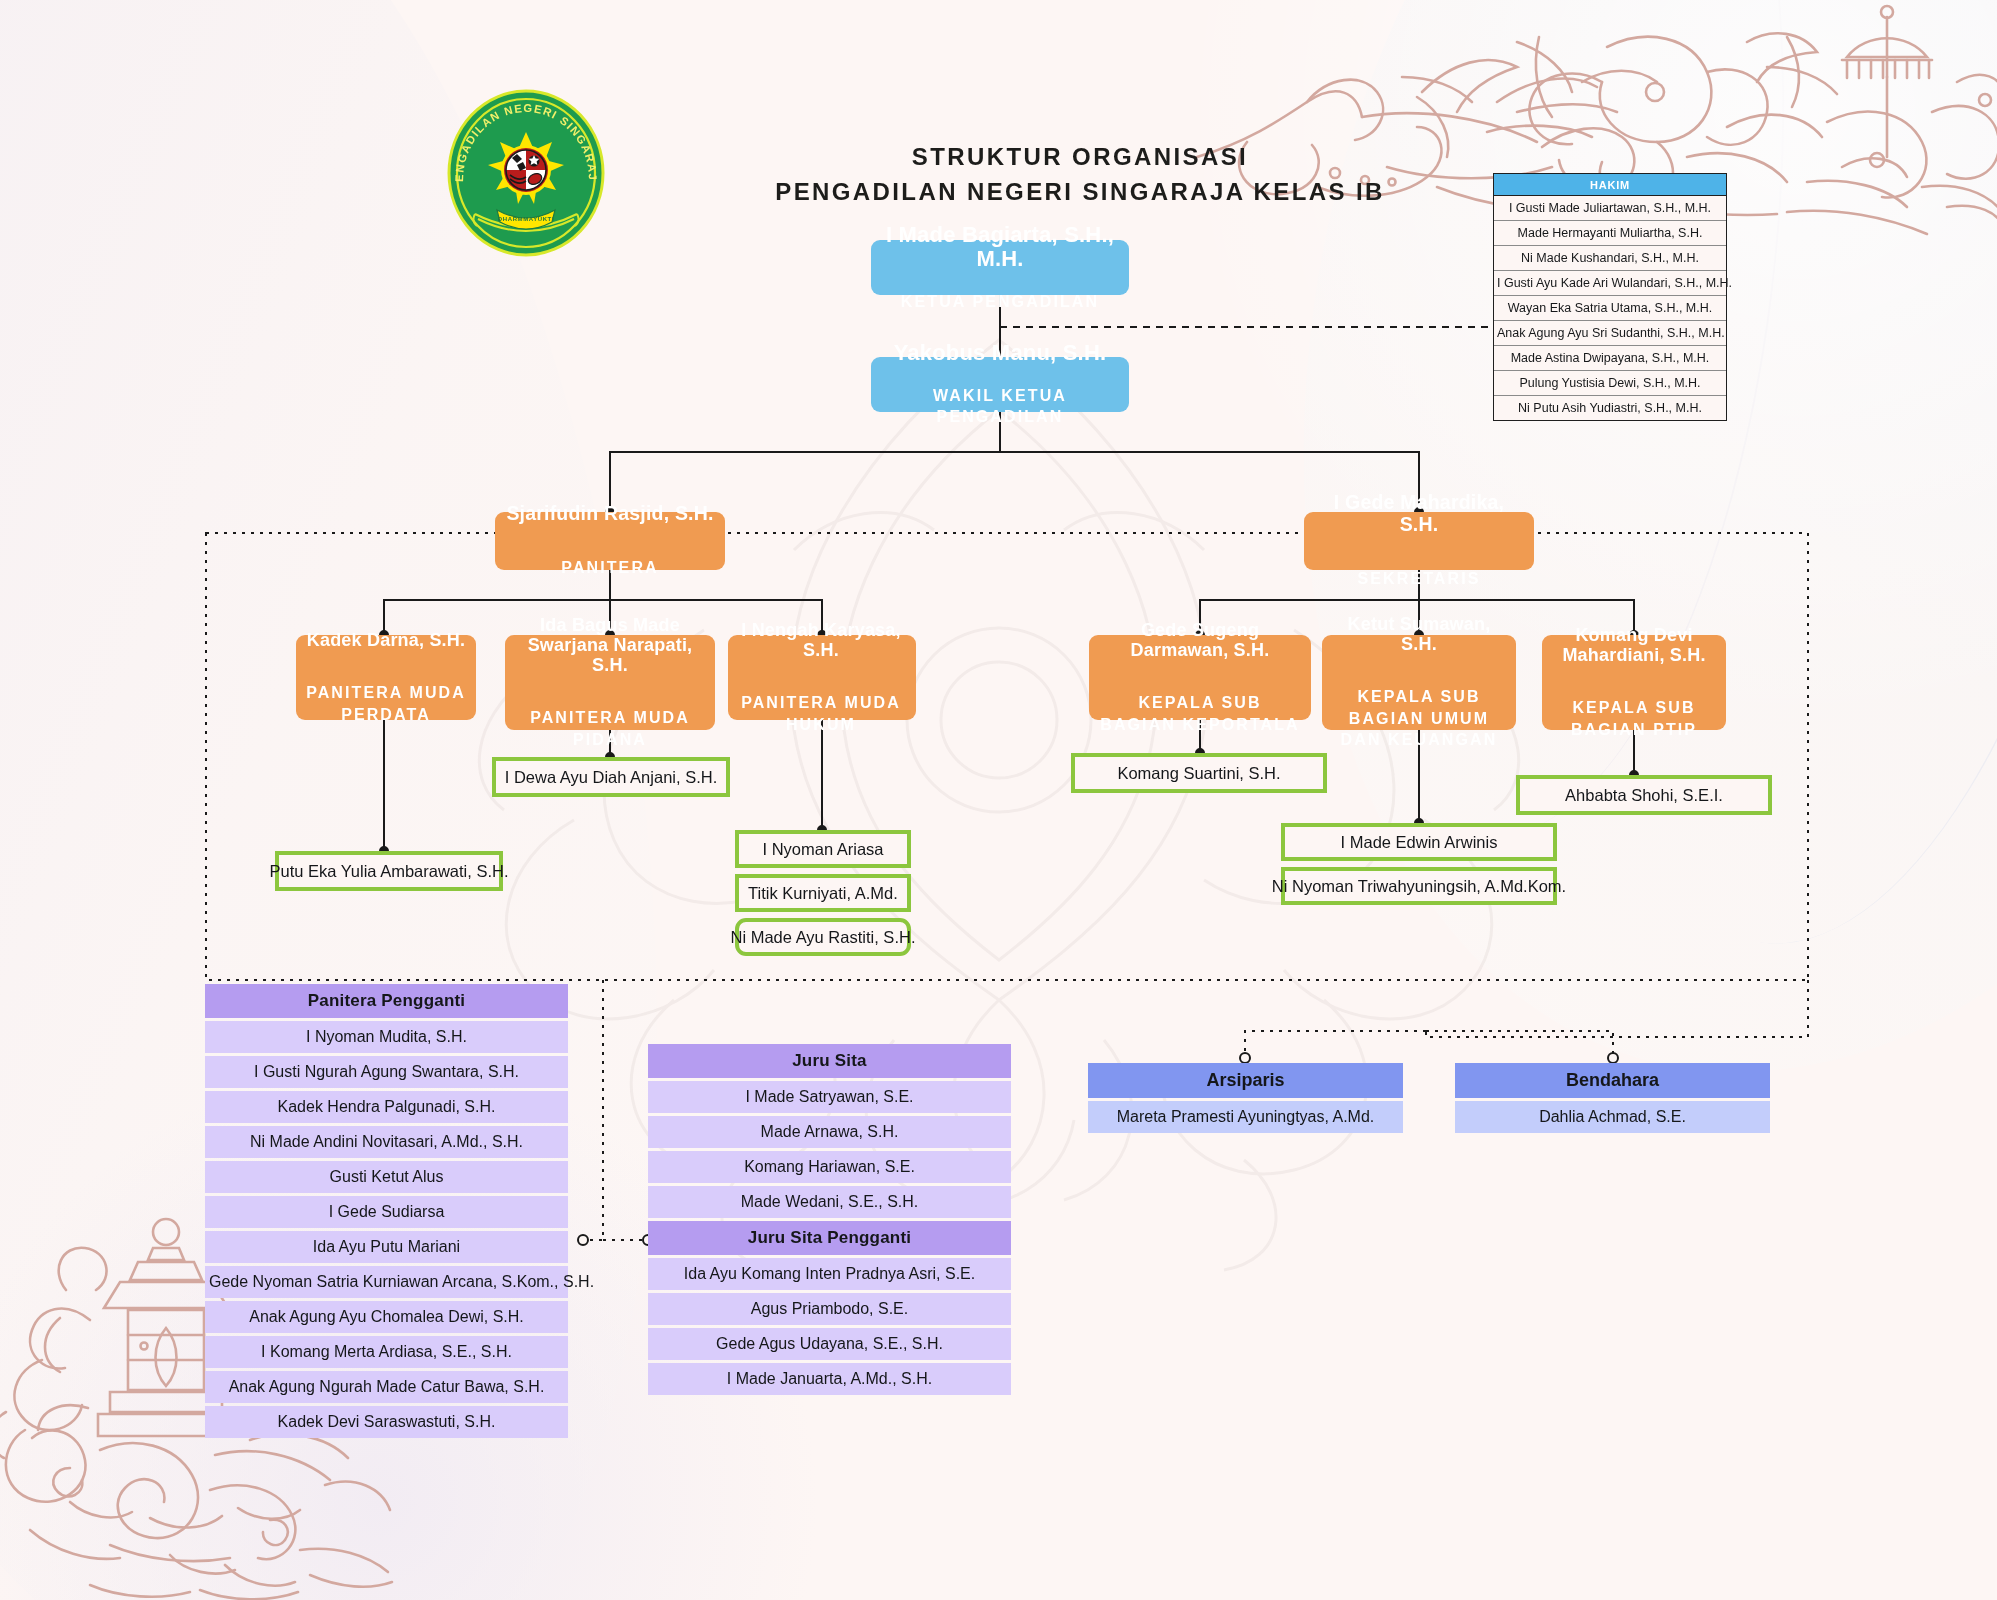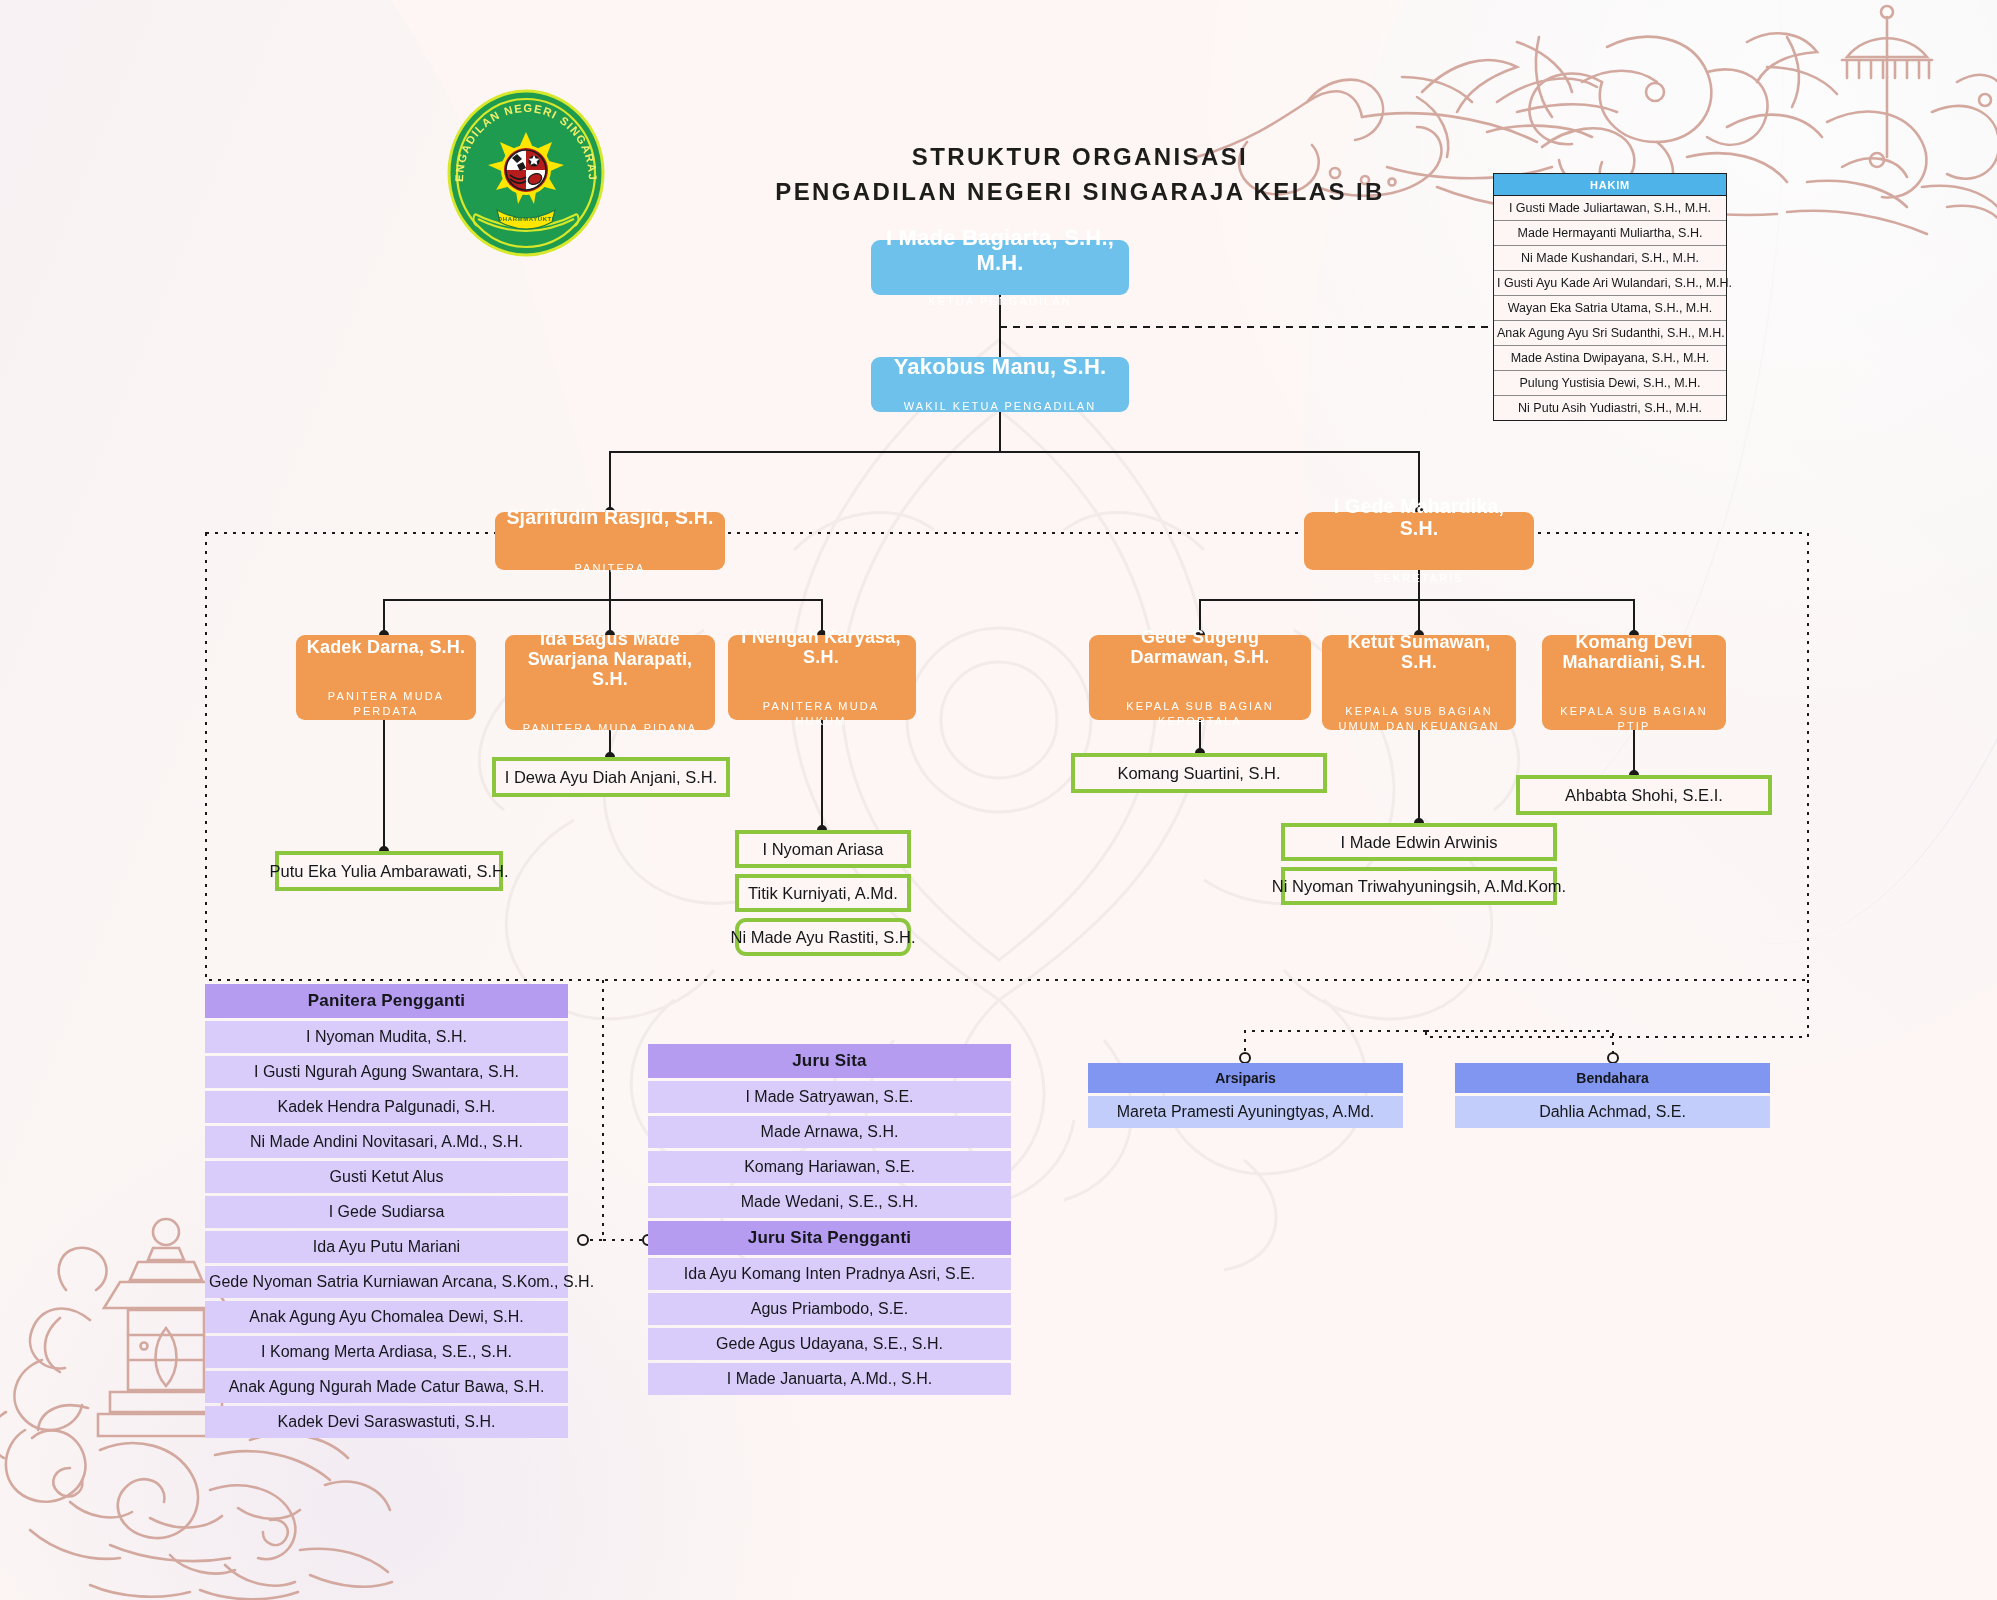--- a/index.html
+++ b/index.html
@@ -54,42 +54,42 @@
     border-bottom:1.5px solid #1f1f1f;}
   .hakim-row{font-size:12.5px;text-align:center;color:#16181a;padding:5px 3px;
     border-bottom:1px solid #8b8b8b;white-space:nowrap;}
   .hakim-row:last-child{border-bottom:none;}
 
   
   .node{position:absolute;border-radius:9px;color:#fff;text-align:center;
     display:flex;flex-direction:column;align-items:center;justify-content:center;
     box-sizing:border-box;padding:8px 10px;}
   .node .nm{font-size:22px;font-weight:700;line-height:1.12;letter-spacing:.2px;}
-  .node .rl{font-size:11px;font-weight:400;letter-spacing:2.1px;line-height:1.35;margin-top:19px;}
+  .node .rl{font-size:16px;font-weight:700;letter-spacing:2.1px;line-height:1.35;margin-top:19px;}
   .blue{background:#6ec1ea;}
   .orange{background:#f09b51;gap:13px;}
   .orange .nm{font-size:19.5px;}
   .orange.small .nm{font-size:18px;}
 
   
   .greenbox{position:absolute;border:4px solid #8cc63e;background:#fdf6f4;
     color:#15171a;font-size:16.5px;text-align:center;box-sizing:border-box;
     display:flex;align-items:center;justify-content:center;white-space:nowrap;}
 
   
   .plist{position:absolute;}
   .plist .hd{background:#b59cf0;color:#15171a;font-weight:700;font-size:17px;
     text-align:center;padding:7px 0;letter-spacing:.2px;}
   .plist .it{background:#d9ccfb;color:#15171a;font-size:16px;text-align:center;
     padding:7px 4px;margin-top:3px;white-space:nowrap;}
   .plist .hd.sub{margin-top:3px;}
 
   
   .blist{position:absolute;}
-  .blist .hd{background:#8196f0;color:#15171a;font-weight:700;font-size:14px;
+  .blist .hd{background:#8196f0;color:#15171a;font-weight:700;font-size:18px;
     text-align:center;padding:7px 0;}
   .blist .it{background:#c3cdfb;color:#15171a;font-size:16px;text-align:center;
     padding:7px 12px;margin-top:3px;white-space:nowrap;}
 
   
   .conn{position:absolute;inset:0;pointer-events:none;}
 </style>
 </head>
 <body>
 

